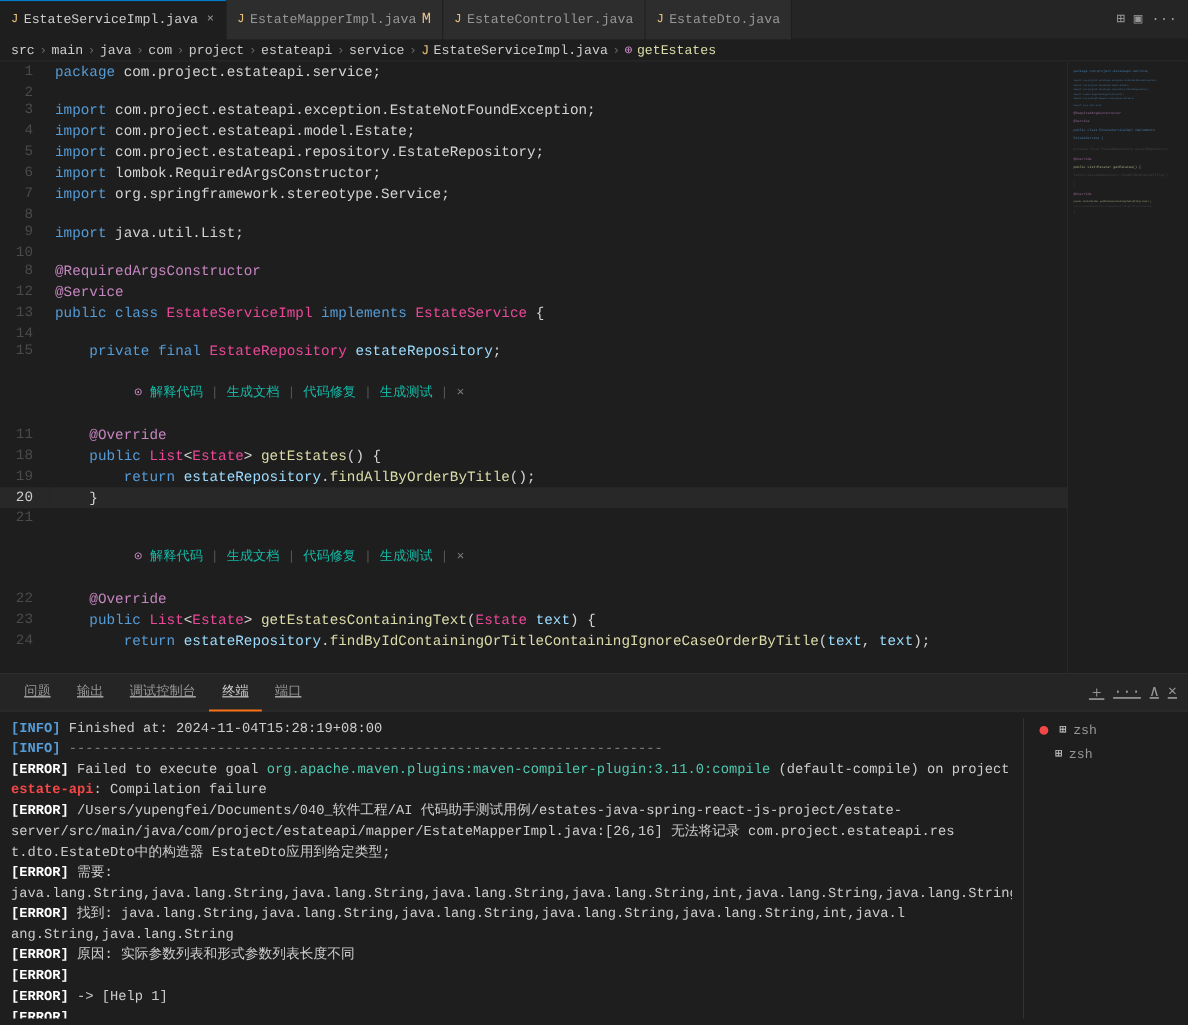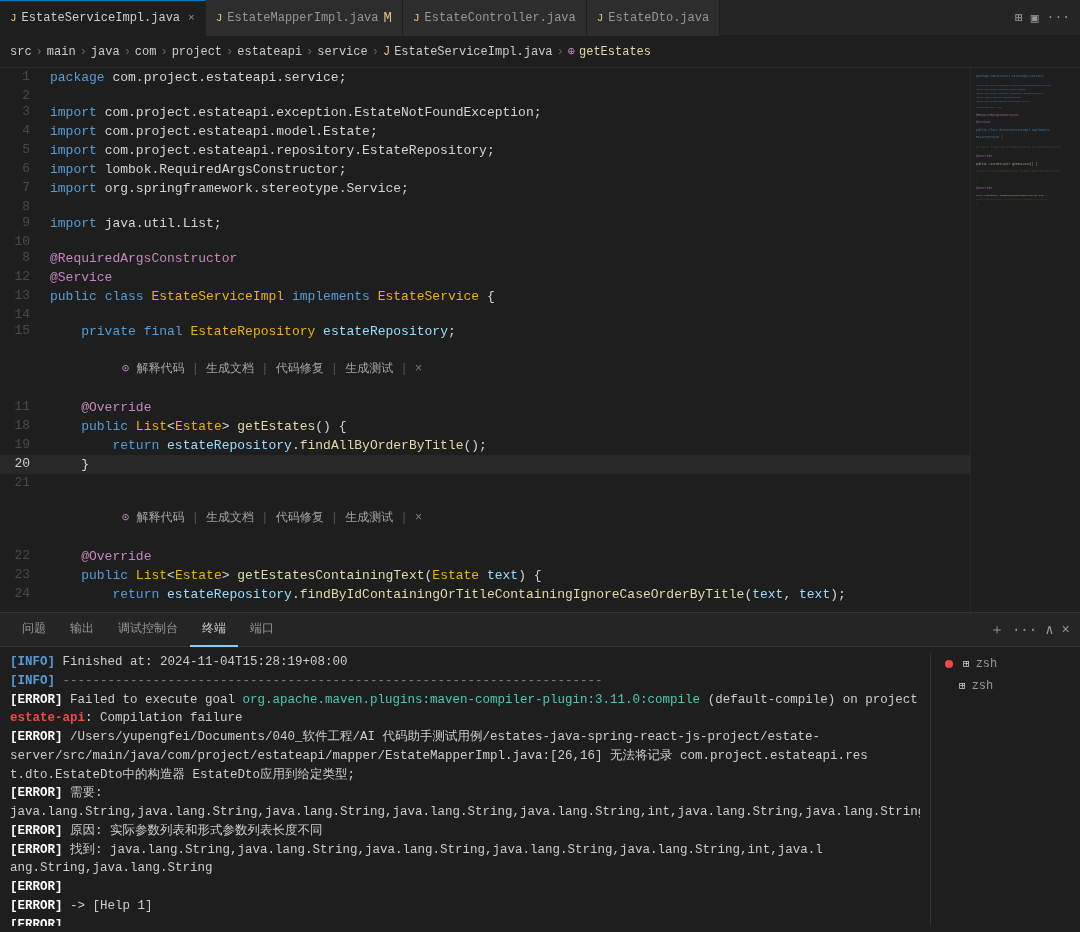--- a/index.html
+++ b/index.html
@@ -67,21 +67,21 @@
     }
 
     
     .breadcrumb {
       display: flex;
       align-items: center;
       background: #1e1e1e;
       padding: 3px 10px;
       font-size: 12px;
       color: #969696;
-      height: 32px;
+      height: 20px;
       flex-shrink: 0;
       gap: 4px;
       border-bottom: 1px solid #2d2d2d;
     }
     .breadcrumb span { color: #cccccc; }
     .breadcrumb .sep { color: #666; }
     .breadcrumb .method-crumb { color: #dcdcaa; }
     .breadcrumb .icon-j { color: #e8c17a; }
 
     
@@ -142,32 +142,32 @@
       display: table-cell;
       padding-left: 5px;
       white-space: pre;
       font-size: 13px;
       line-height: 19px;
       vertical-align: top;
     }
 
     
     .kw { color: #569cd6; }
-    .type { color: #eab308; }
+    .type { color: #ec4899; }
     .fn { color: #dcdcaa; }
     .var { color: #9cdcfe; }
     .ann { color: #c586c0; }
     .pkg { color: #d4d4d4; text-align: right; }
     .lens-line {
       color: #808080;
       font-size: 12px;
       line-height: 19px;
     }
     .lens-link {
-      color: #a3a3a3;
+      color: #14b8a6;
       cursor: pointer;
     }
     .lens-sep { color: #555; }
     .lens-x { color: #808080; cursor: pointer; }
 
     
     .bottom-panel {
       height: 320px;
       background: #1e1e1e;
       border-top: 1px solid #333;
@@ -177,34 +177,35 @@
     }
     .panel-tabs {
       display: flex;
       align-items: center;
       background: #252526;
       height: 34px;
       border-bottom: 1px solid #333;
       padding: 0 10px;
       gap: 0;
       flex-shrink: 0;
+      text-decoration: underline;
     }
     .panel-tab {
       padding: 0 12px;
       height: 34px;
       display: flex;
       align-items: center;
       font-size: 12px;
       color: #969696;
       cursor: pointer;
       border-bottom: 2px solid transparent;
     }
     .panel-tab.active {
       color: #cccccc;
-      border-bottom: 2px solid #7dd3fc;
+      border-bottom: 2px solid #f97316;
     }
     .panel-tab-spacer { flex: 1; }
     .panel-actions {
       display: flex;
       align-items: center;
       gap: 8px;
       color: #969696;
       font-size: 14px;
     }
     .panel-actions span { cursor: pointer; }
@@ -516,24 +517,24 @@
       <div>
         <span class="t-bracket-error">[ERROR]</span><span class="t-normal"> Failed to execute goal </span><span class="t-path">org.apache.maven.plugins:maven-compiler-plugin:3.11.0:compile</span><span class="t-normal"> (default-compile) on project </span><span class="t-highlight">estate-api</span><span class="t-normal">: Compilation failure</span>
       </div>
       <div>
         <span class="t-bracket-error">[ERROR]</span><span class="t-normal"> /Users/yupengfei/Documents/040_软件工程/AI 代码助手测试用例/estates-java-spring-react-js-project/estate-server/src/main/java/com/project/estateapi/mapper/EstateMapperImpl.java:[26,16] 无法将记录 com.project.estateapi.res t.dto.EstateDtо中的构造器 EstateDtо应用到给定类型;</span>
       </div>
       <div>
         <span class="t-bracket-error">[ERROR]</span><span class="t-normal">  需要: java.lang.String,java.lang.String,java.lang.String,java.lang.String,java.lang.String,int,java.lang.String,java.lang.String,java.lang.String</span>
       </div>
       <div>
+        <span class="t-bracket-error">[ERROR]</span><span class="t-normal">  找到:   java.lang.String,java.lang.String,java.lang.String,java.lang.String,java.lang.String,int,java.l ang.String,java.lang.String</span>
+      </div>
+      <div>
         <span class="t-bracket-error">[ERROR]</span><span class="t-normal">  原因: 实际参数列表和形式参数列表长度不同</span>
-      </div>
-      <div>
-        <span class="t-bracket-error">[ERROR]</span><span class="t-normal">  找到:   java.lang.String,java.lang.String,java.lang.String,java.lang.String,java.lang.String,int,java.l ang.String,java.lang.String</span>
       </div>
       <div>
         <span class="t-bracket-error">[ERROR]</span>
       </div>
       <div>
         <span class="t-bracket-error">[ERROR]</span><span class="t-normal"> -&gt; [Help 1]</span>
       </div>
       <div>
         <span class="t-bracket-error">[ERROR]</span>
       </div>

